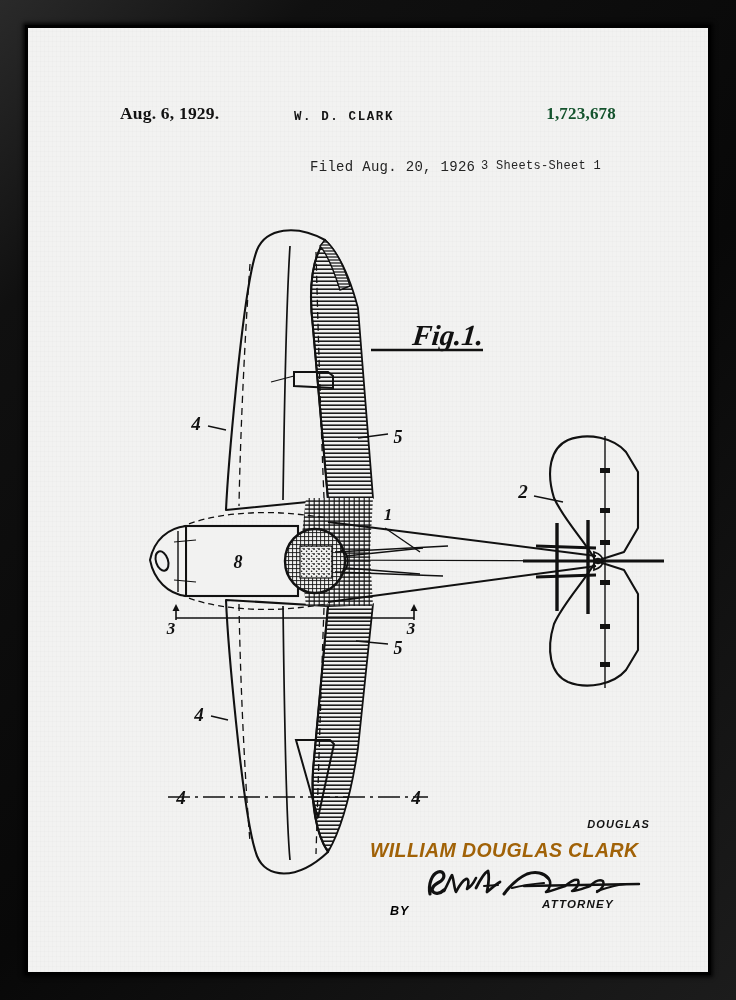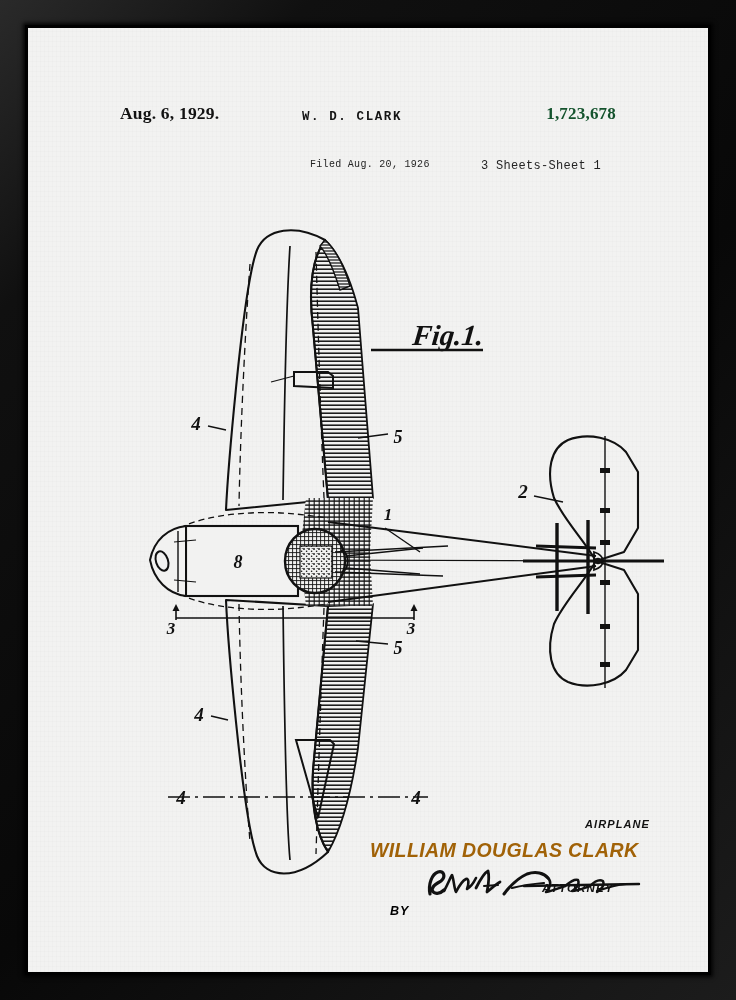--- a/index.html
+++ b/index.html
@@ -66,21 +66,21 @@
     left: 92px; top: 75px;
     font-family: "Liberation Serif", serif;
     font-weight: bold;
     font-size: 17.5px;
     letter-spacing: 0.2px;
     color: #121212;
     white-space: nowrap;
   }
   .hdr-name {
     position: absolute;
-    left: 12px; top: 82px;
+    left: 4px; top: 82px;
     width: 680px;
     text-align: center;
     font-family: "Liberation Mono", monospace;
     font-size: 12.5px;
     font-weight: bold;
     letter-spacing: 1.6px;
     color: #141414;
     margin-left: -28px;
   }
   .hdr-patno {
@@ -101,21 +101,21 @@
     font-family: "Liberation Mono", monospace;
     font-size: 9.5px;
     letter-spacing: 1.1px;
     color: #242424;
     margin-left: -28px;
   }
   .hdr-filed {
     position: absolute;
     left: 282px; top: 131px;
     font-family: "Liberation Mono", monospace;
-    font-size: 10px;
+    font-size: 14px;
     letter-spacing: 0.3px;
     color: #242424;
     white-space: nowrap;
   }
   .hdr-sheets {
     position: absolute;
     left: 453px; top: 131px;
     font-family: "Liberation Mono", monospace;
     font-size: 12px;
     letter-spacing: 0.3px;
@@ -173,21 +173,21 @@
     font-family: "Liberation Sans", sans-serif;
     font-style: italic;
     font-weight: bold;
     font-size: 12.5px;
     letter-spacing: 1px;
     color: #000000;
     margin-top: 20px;
   }
   .sig-attorney {
     position: absolute;
-    left: 214px; top: 64px;
+    left: 214px; top: 80px;
     font-family: "Liberation Sans", sans-serif;
     font-style: italic;
     font-weight: bold;
     font-size: 11.5px;
     letter-spacing: 1.2px;
     color: #121212;
   }
   #sig-script {
     position: absolute;
     left: 96px; top: 46px;
@@ -390,21 +390,21 @@
           <g>
             <text x="417" y="317" font-size="29" font-family="Liberation Serif, serif" font-weight="bold" font-style="italic" fill="#111" transform="skewX(-6)">Fig.1.</text>
             <line x1="343" y1="322" x2="455" y2="322" stroke="#111" stroke-width="2.4"></line>
           </g>
 
         </g>
       </svg>
     </div>
 
     <div id="sigblock">
-      <div class="sig-inventor">AIRPLANE</div>
+      <div class="sig-inventor">DOUGLAS</div>
       <div class="sig-name">WILLIAM DOUGLAS CLARK</div>
       <div class="sig-by">BY</div>
 
       <svg id="sig-script" width="230" height="42" viewBox="0 0 230 42">
         <title>Robert A. Lavender</title>
         <g fill="none" stroke="#111" stroke-linecap="round" stroke-linejoin="round">
           <path d="M 6 30 C 4 20 8 10 14 8 C 20 6 22 13 17 17 C 13 20 9 20 8 26
                    C 10 31 16 30 20 26" stroke-width="3.2"></path>
           <path d="M 20 27 C 24 20 26 14 28 11 C 30 16 30 24 32 28
                    C 35 22 38 17 42 15 C 45 14 45 20 43 25 C 47 23 50 18 52 14" stroke-width="2.6"></path>

